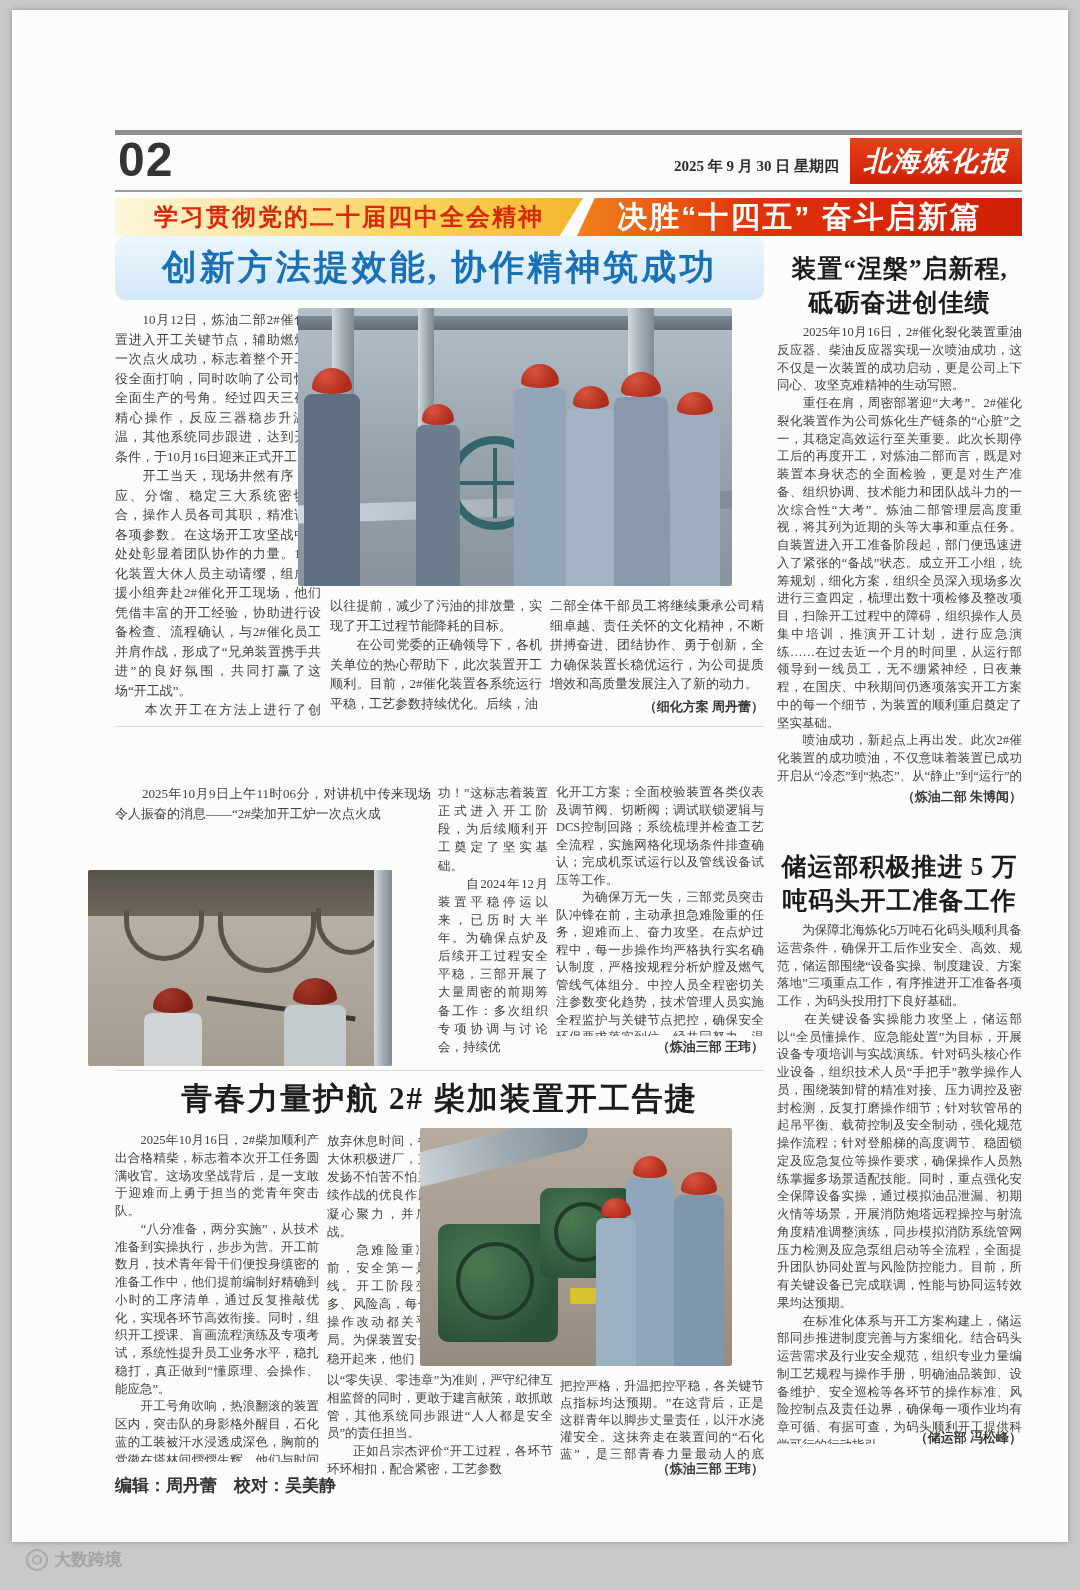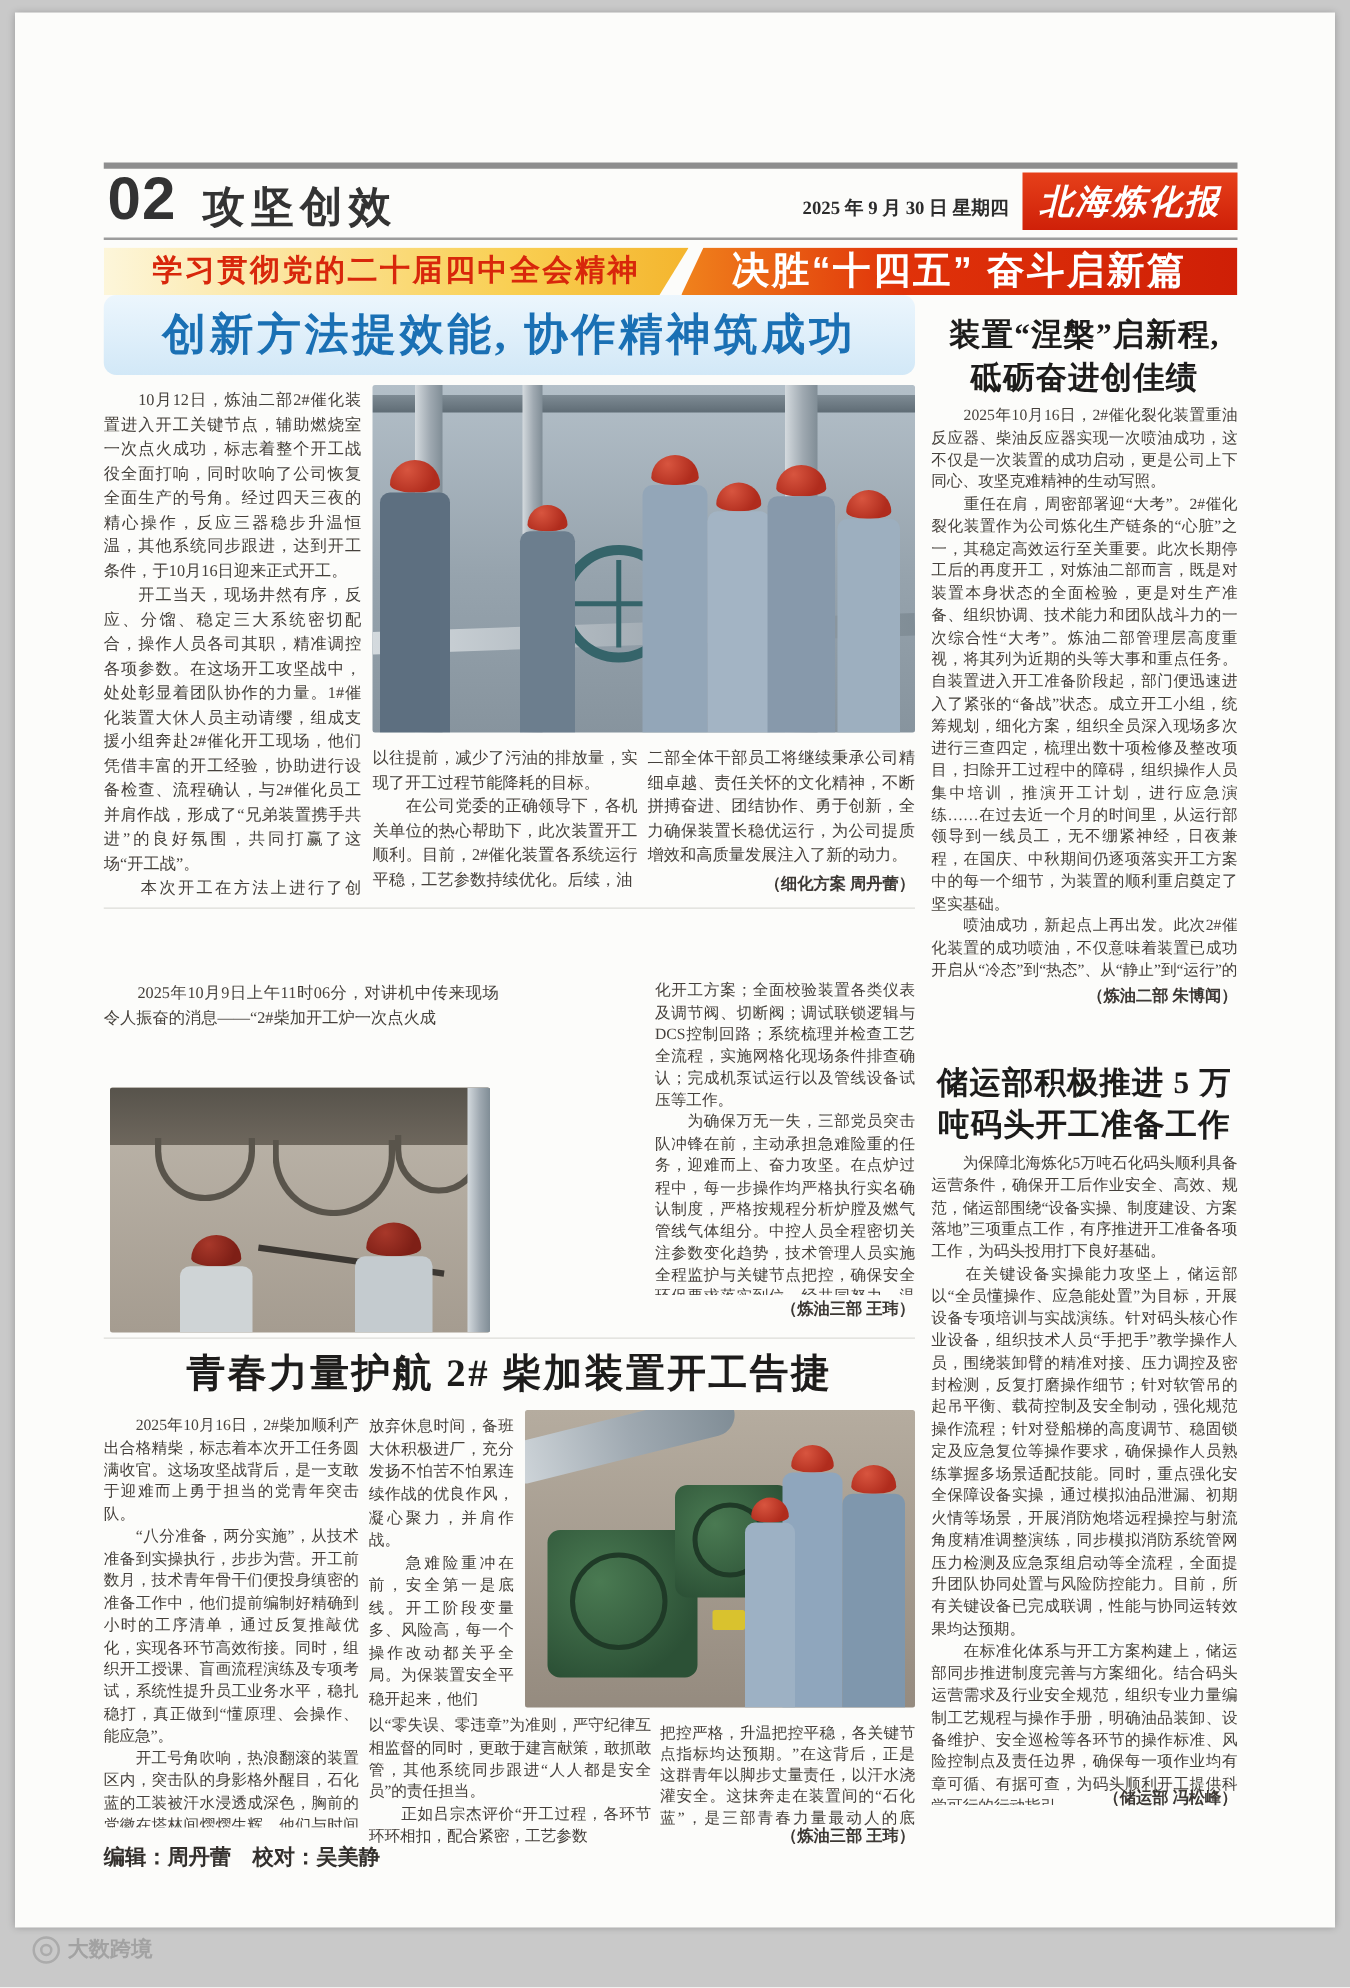--- a/index.html
+++ b/index.html
@@ -1,20 +1,20 @@
 <!DOCTYPE html>
 <html><head>
 <meta charset="utf-8">
 <style>
   html,body{margin:0;padding:0;}
   .canvas{position:relative;width:1080px;height:1590px;background:#c9c9c9;overflow:hidden;
           font-family:"Liberation Serif","DejaVu Serif",serif;}
   .sheet{position:absolute;left:12px;top:10px;width:1056px;height:1532px;background:#fcfcfa;
          box-shadow:0 0 6px rgba(0,0,0,.25);}
-  .abs{position:absolute;}
+  .abs{position:absolute;margin-left:32px;}
   .sans{font-family:"Liberation Sans","DejaVu Sans",sans-serif;}
   .body{font-size:13px;line-height:1.5;color:#45403b;text-align:justify;white-space:pre-line;overflow:hidden;}
   .byline{font-weight:bold;color:#3c3834;text-align:right;font-size:13px;}
   .rule{background:#dcdcd8;height:1px;}
   
   .hdr-toprule{left:71px;top:120px;width:907px;height:5px;background:#8e8e8e;}
   .pageno{left:74px;top:122px;font-size:48px;font-weight:bold;color:#333;letter-spacing:1px;}
   .section{left:150px;top:133px;font-size:34px;font-weight:bold;color:#333;letter-spacing:5px;}
   .date{left:560px;top:147px;width:235px;text-align:right;font-size:15px;font-weight:bold;color:#2c2c2c;}
   .masthead{left:806px;top:128px;width:172px;height:46px;background:linear-gradient(180deg,#e6401a,#cf2008);
@@ -84,21 +84,20 @@
   .wm-logo::after{content:"";position:absolute;left:4px;top:4px;width:6px;height:6px;border:2px solid #ababab;border-radius:50%;}
 </style>
 </head>
 <body>
 
 <div class="canvas">
   <div class="sheet">
 
     <div class="abs hdr-toprule"></div>
     <div class="abs pageno sans">02</div>
-    <div class="abs section sans">攻坚创效</div>
     <div class="abs date">2025 年 9 月 30 日  星期四</div>
     <div class="abs masthead">北海炼化报</div>
     <div class="abs hdr-line"></div>
 
     <div class="abs banner-left sans">学习贯彻党的二十届四中全会精神</div>
     <div class="abs banner-right sans">决胜“十四五” 奋斗启新篇</div>
 
     <div class="abs a1-hbox">
       <div class="a1-title">创新方法提效能, 协作精神筑成功</div>
     </div>
@@ -160,20 +159,22 @@
       <div class="wk" style="left:56px;top:118px;width:58px;height:78px;">
         <div class="h" style="width:40px;height:25px;margin:0 auto;background:radial-gradient(circle at 35% 30%,#a8382a,#7e1f16 70%);"></div>
         <div class="b" style="width:58px;height:53px;background:#cfd4d6;"></div>
       </div>
       <div class="wk" style="left:196px;top:108px;width:62px;height:88px;">
         <div class="h" style="width:44px;height:27px;margin:0 auto;background:radial-gradient(circle at 35% 30%,#a8382a,#7e1f16 70%);"></div>
         <div class="b" style="width:62px;height:61px;background:#c4cbcf;"></div>
       </div>
     </div>
 
+    <div class="abs body a2-colb">功！”这标志着装置正式进入开工阶段，为后续顺利开工奠定了坚实基础。
+　　自2024年12月装置平稳停运以来，已历时大半年。为确保点炉及后续开工过程安全平稳，三部开展了大量周密的前期筹备工作：多次组织专项协调与讨论会，持续优</div>
     <div class="abs body a2-colc">化开工方案；全面校验装置各类仪表及调节阀、切断阀；调试联锁逻辑与DCS控制回路；系统梳理并检查工艺全流程，实施网格化现场条件排查确认；完成机泵试运行以及管线设备试压等工作。
 　　为确保万无一失，三部党员突击队冲锋在前，主动承担急难险重的任务，迎难而上、奋力攻坚。在点炉过程中，每一步操作均严格执行实名确认制度，严格按规程分析炉膛及燃气管线气体组分。中控人员全程密切关注参数变化趋势，技术管理人员实施全程监护与关键节点把控，确保安全环保要求落实到位。经共同努力，温度、压力等关键参数均达到预期要求。下一步，三部将继续按照计划稳步推进开工各项工作。</div>
     <div class="abs byline a2-byline">（炼油三部  王玮）</div>
     <div class="abs rule r2"></div>
 
     <div class="abs a3-title">青春力量护航 2# 柴加装置开工告捷</div>
     <div class="abs body a3-col1">　　2025年10月16日，2#柴加顺利产出合格精柴，标志着本次开工任务圆满收官。这场攻坚战背后，是一支敢于迎难而上勇于担当的党青年突击队。
 　　“八分准备，两分实施”，从技术准备到实操执行，步步为营。开工前数月，技术青年骨干们便投身缜密的准备工作中，他们提前编制好精确到小时的工序清单，通过反复推敲优化，实现各环节高效衔接。同时，组织开工授课、盲画流程演练及专项考试，系统性提升员工业务水平，稳扎稳打，真正做到“懂原理、会操作、能应急”。
 　　开工号角吹响，热浪翻滚的装置区内，突击队的身影格外醒目，石化蓝的工装被汗水浸透成深色，胸前的党徽在塔林间熠熠生辉，他们与时间赛跑，与困难较量，奔跑在开工攻坚战最前线。流程确认、逐级气密、机泵试运、物料引入、加样分析……面对高温与高强度作业，他们主动留守，随叫随到。他们</div>
     <div class="abs body a3-col2">放弃休息时间，备班大休积极进厂，充分发扬不怕苦不怕累连续作战的优良作风，凝心聚力，并肩作战。

